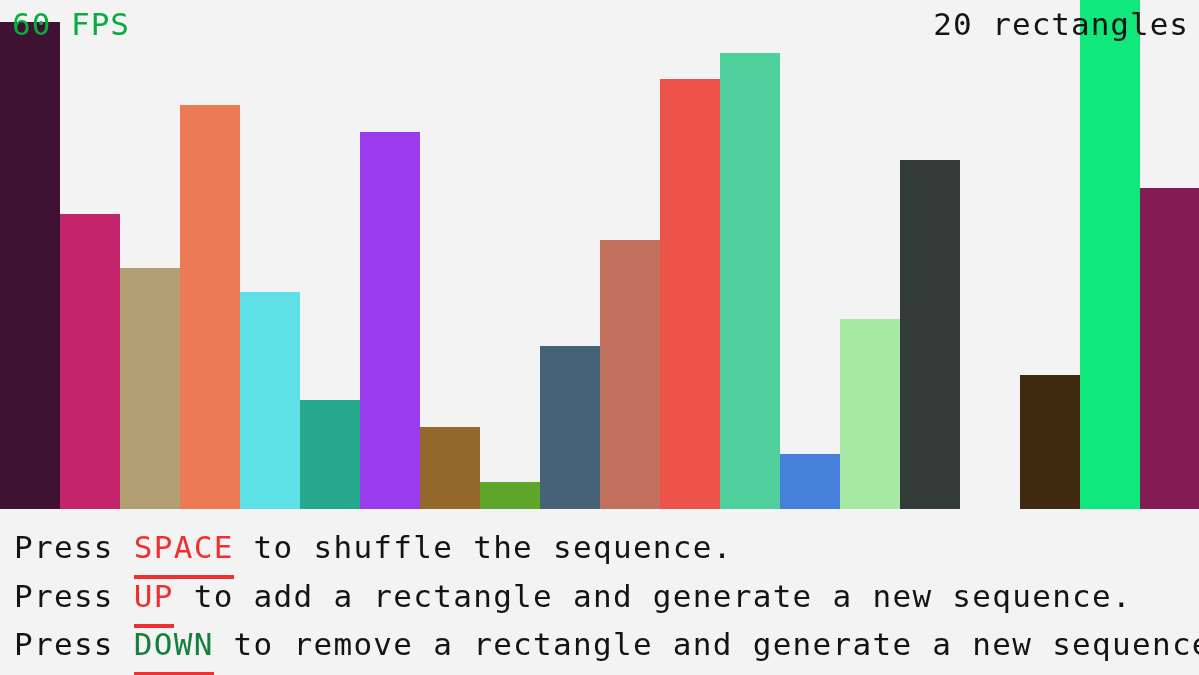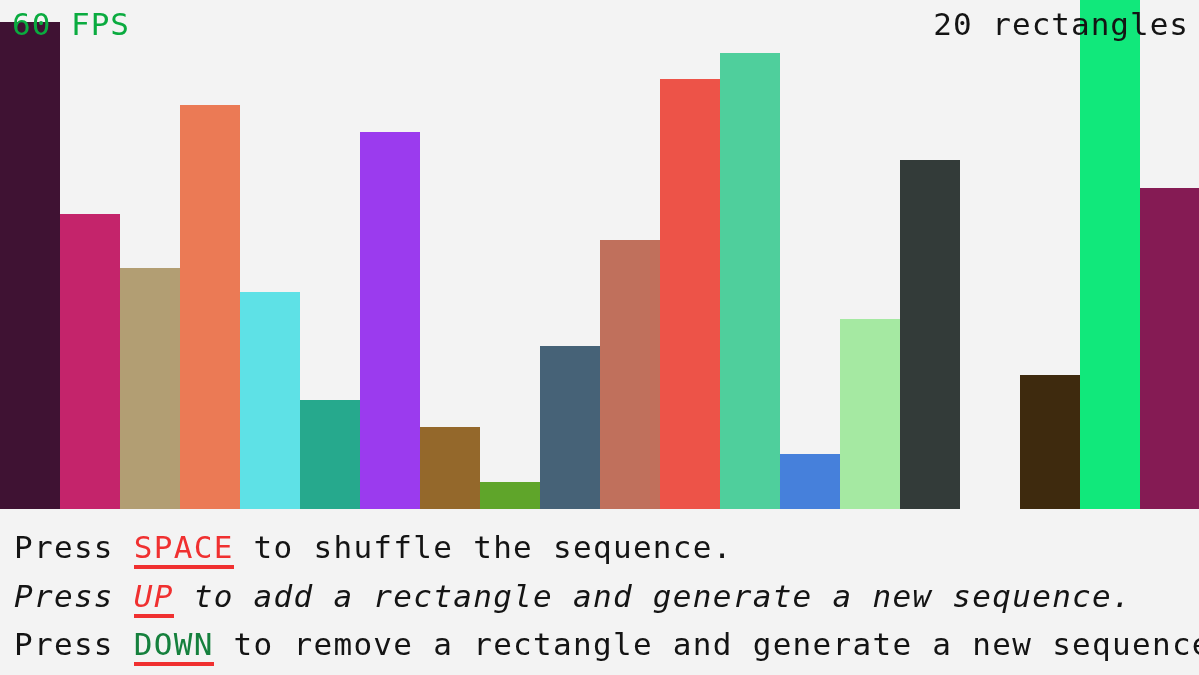--- a/index.html
+++ b/index.html
@@ -73,26 +73,26 @@
   .instruction-line {
     position: absolute;
     left: 14px;
     color: #141414;
     font-size: 31px;
     line-height: 34px;
     letter-spacing: 1.3px;
     white-space: nowrap;
   }
   .instruction-line.l1 { top: 21px; }
-  .instruction-line.l2 { top: 70px; font-style: italic; }
+  .instruction-line.l2 { top: 70px; }
   .instruction-line.l3 { top: 118px; }
   .key {
     color: #f03030;
     border-bottom: 4px solid #f03030;
-    padding-bottom: 0;
+    padding-bottom: 10px;
   }
   .seg { display: inline; }
 </style>
 </head>
 <body>
 
 <div id="app" style="background: rgb(243, 243, 243);">
 
   <div id="chart-area">
       <div class="bar" style="left: 0px; width: 60px; height: 487px; background: rgb(63, 18, 51);"></div>

